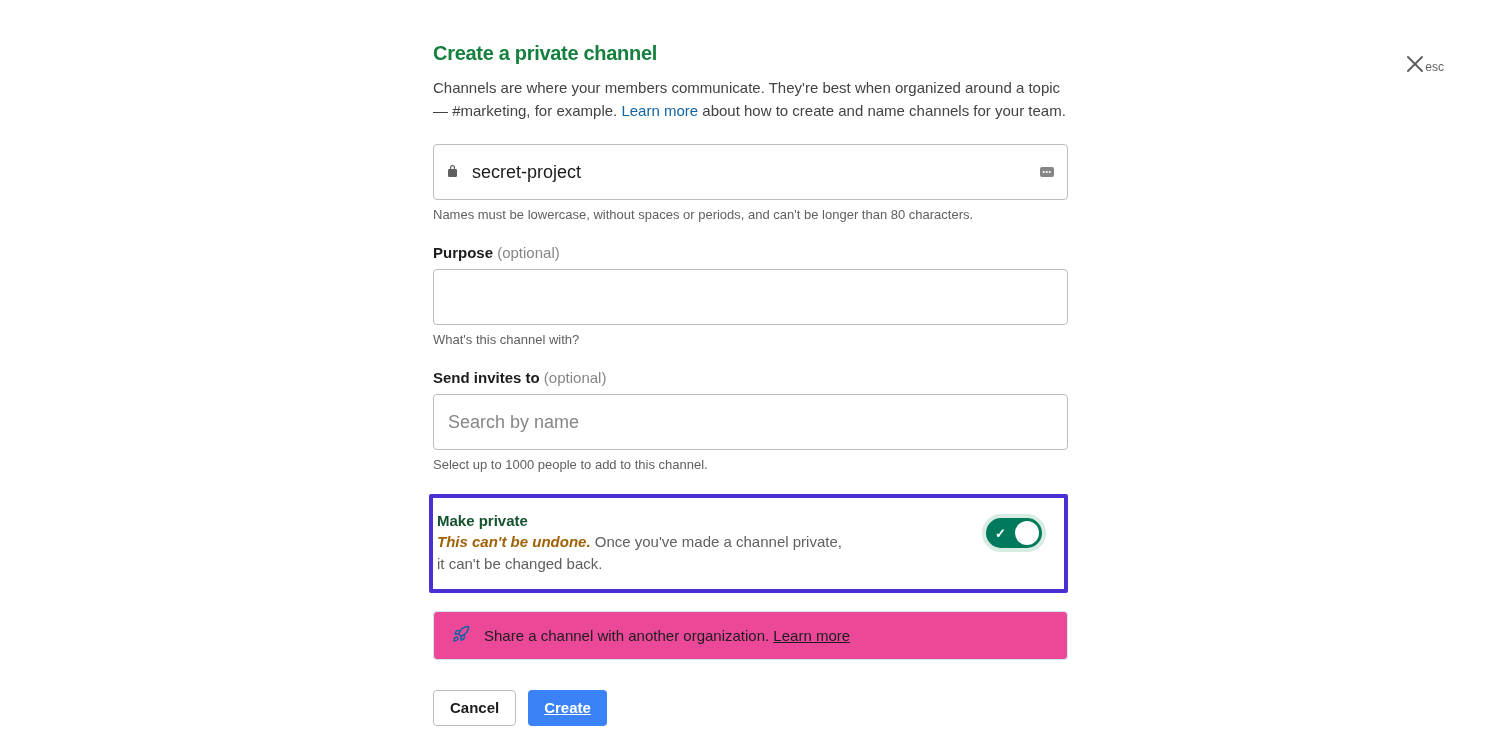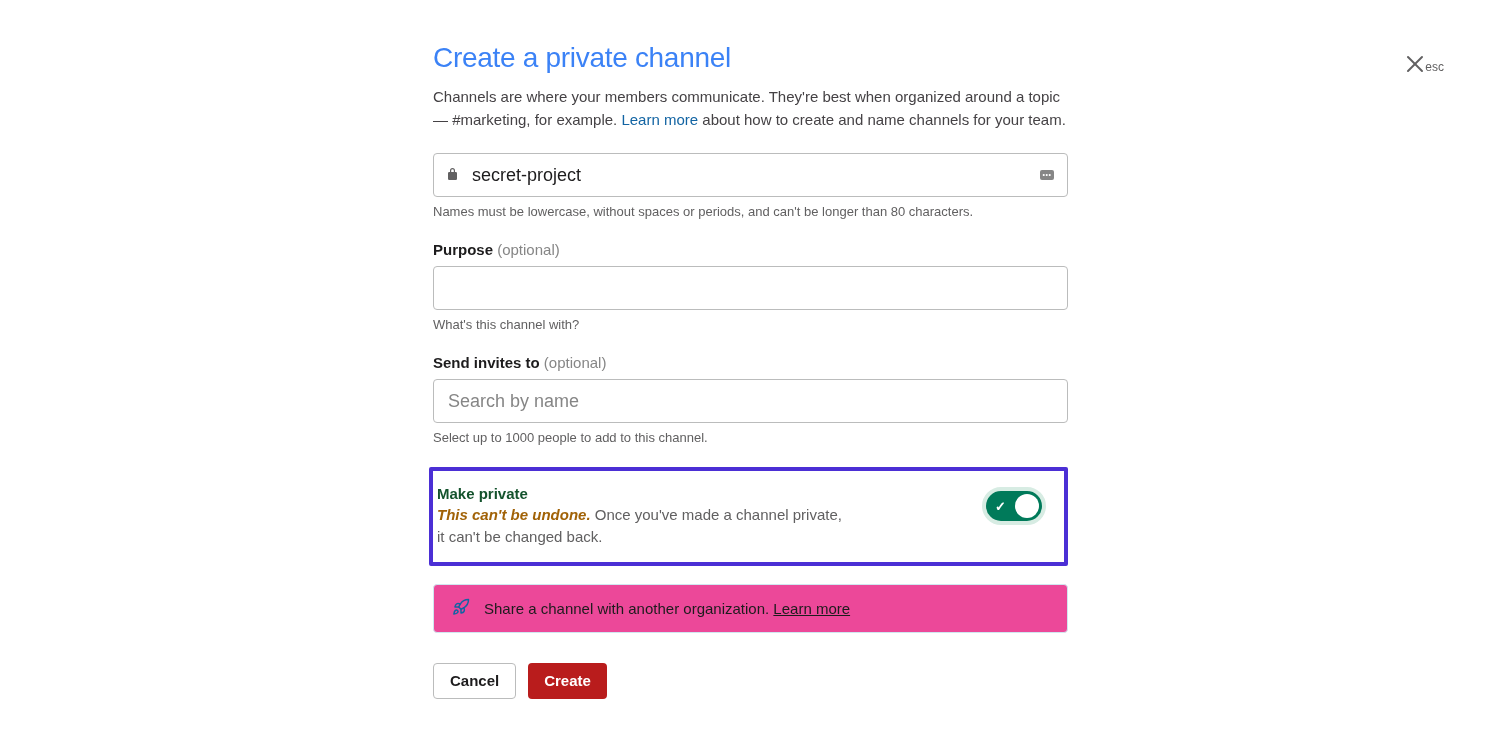--- a/index.html
+++ b/index.html
@@ -35,23 +35,23 @@
       color: #616061;
       line-height: 1;
       font-weight: 300;
     }
     .close-label {
       font-size: 12px;
       color: #616061;
       margin-top: 3px;
     }
     h1 {
-      font-size: 28px;
-      font-weight: 400;
-      color: #3b82f6;
+      font-size: 20px;
+      font-weight: 700;
+      color: #15803d;
       margin-bottom: 12px;
       letter-spacing: -0.3px;
     }
     .description {
       font-size: 15px;
       color: #454245;
       line-height: 1.5;
       margin-bottom: 22px;
     }
     .description a {
@@ -70,21 +70,21 @@
     }
     .optional {
       font-weight: 400;
       color: #868686;
     }
     .input-wrapper {
       position: relative;
     }
     .text-input {
       width: 100%;
-      height: 44px;
+      height: 56px;
       border: 1px solid #bbbcbc;
       border-radius: 4px;
       font-size: 18px;
       padding: 0 14px;
       color: #1d1c1d;
       outline: none;
     }
     .text-input::placeholder {
       color: #868686;
     }
@@ -218,22 +218,23 @@
       font-weight: 700;
       cursor: pointer;
       border: none;
     }
     .btn-secondary {
       background: white;
       border: 1px solid #bbbcbc;
       color: #1d1c1d;
     }
     .btn-primary {
-      background: #b91c1c;
+      background: #3b82f6;
       color: white;
+      text-decoration: underline;
     }
   </style>
 </head>
 <body>
 
 <div class="close-container">
   <span class="close-x">
     <svg width="20" height="20" viewBox="0 0 20 20" stroke="#616061" stroke-width="2" fill="none" stroke-linecap="round">
       <line x1="3" y1="3" x2="17" y2="17"></line>
       <line x1="17" y1="3" x2="3" y2="17"></line>

